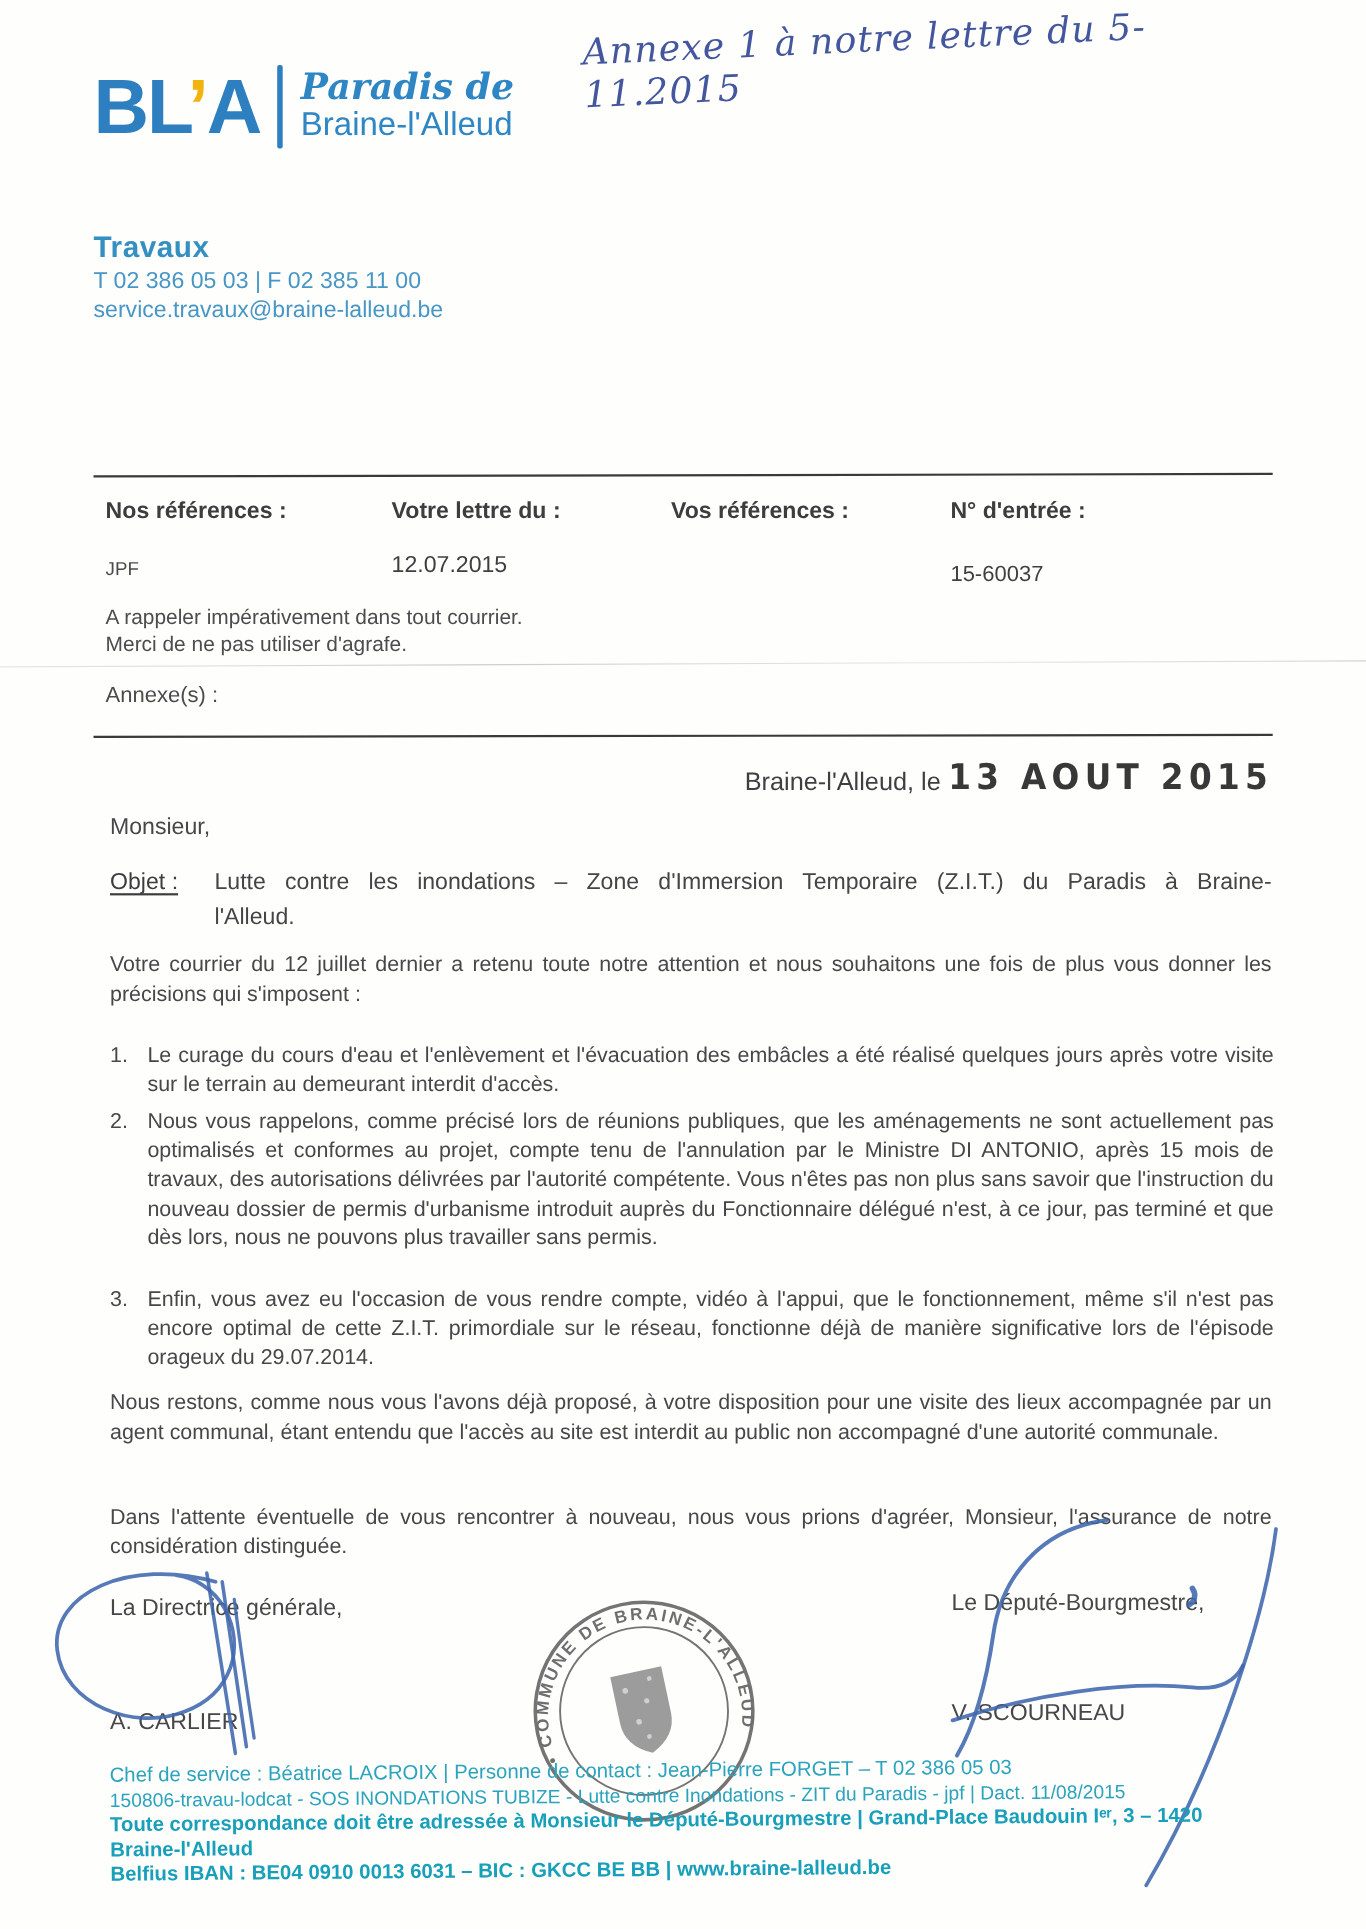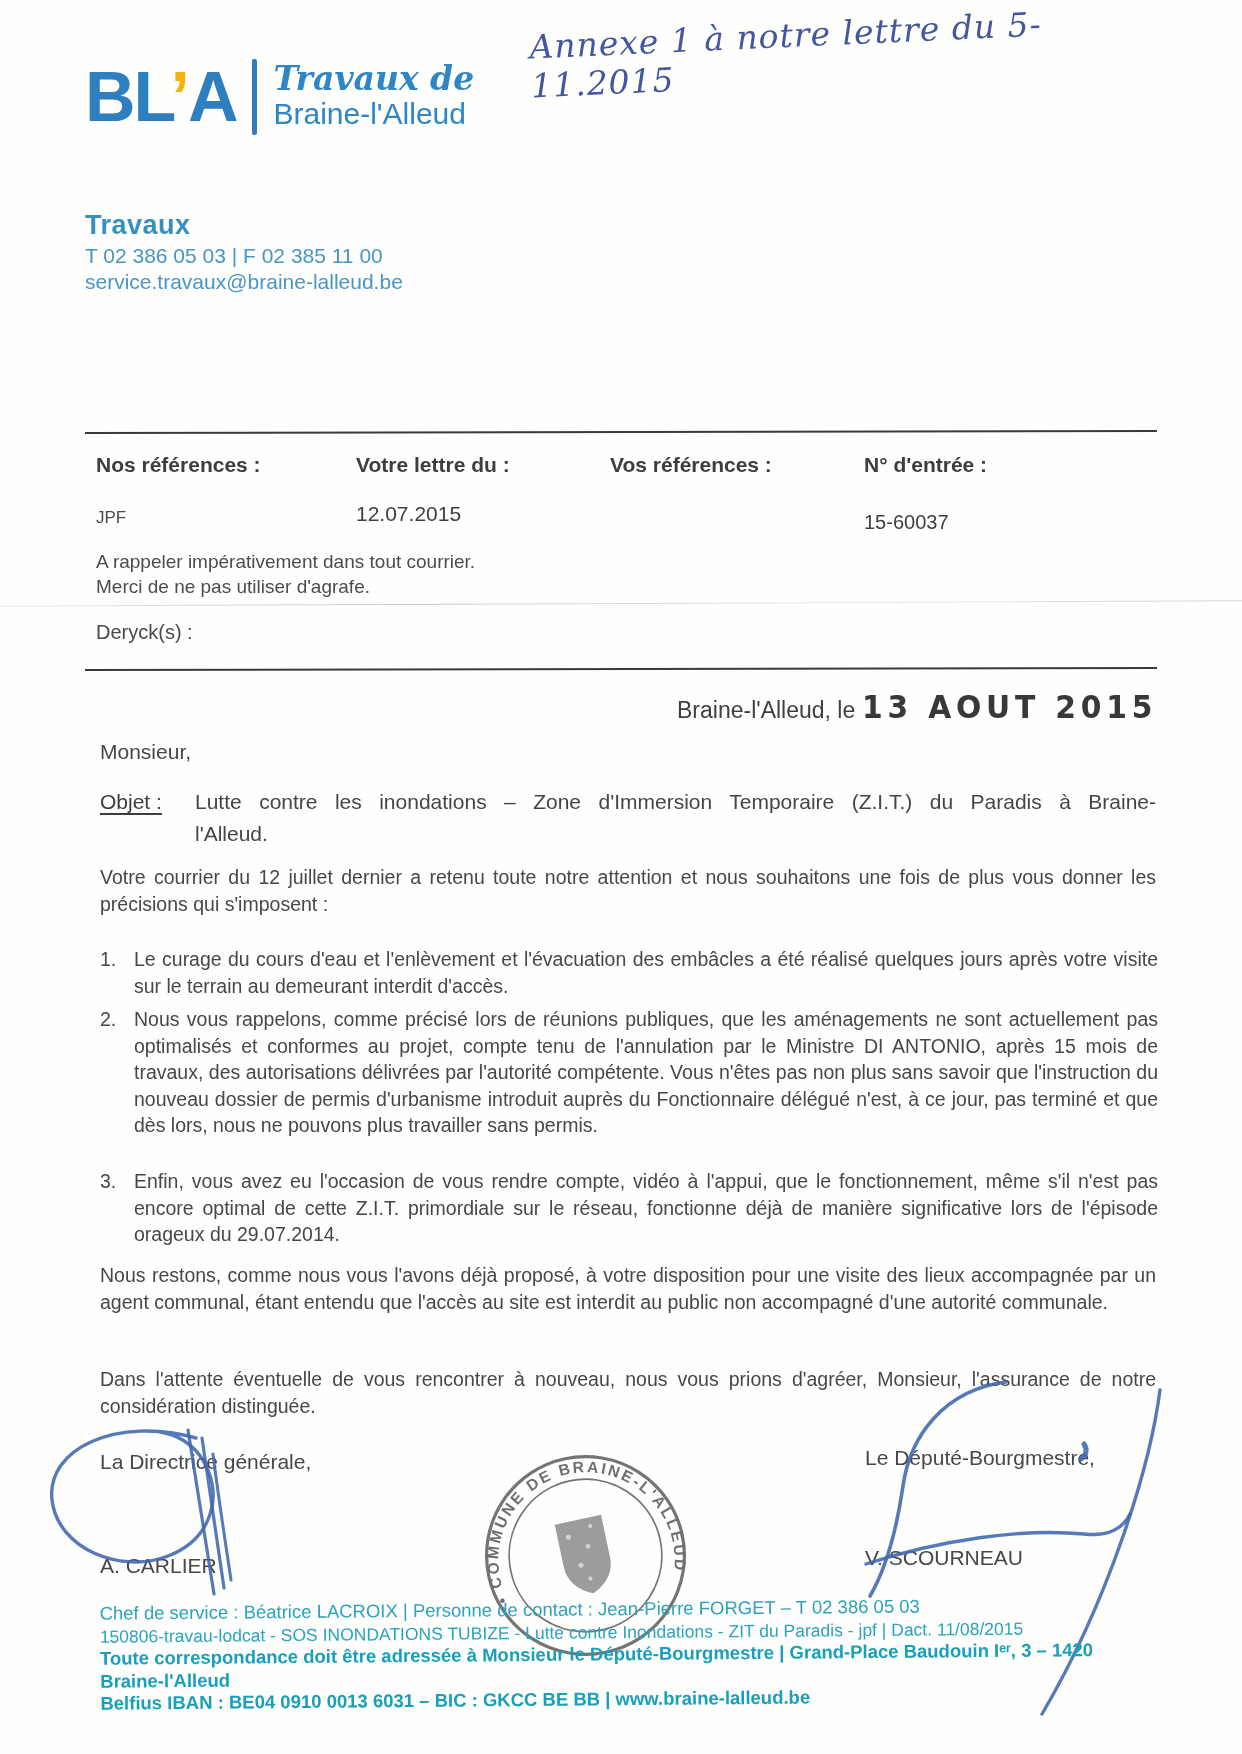--- a/index.html
+++ b/index.html
@@ -93,21 +93,21 @@
 <body>
 
 <div class="page">
 
   <div class="abs annotation">Annexe 1 à notre lettre du 5-11.2015</div>
 
   <div class="abs logo">
     <div class="logo-abbr"><span>BL</span><span class="logo-apos">’</span><span>A</span></div>
     <div class="logo-bar"></div>
     <div>
-      <div class="logo-script">Travaux de</div>
+      <div class="logo-script">Paradis de</div>
       <div class="logo-sub">Braine-l'Alleud</div>
     </div>
   </div>
 
   <div class="abs service">
     <div class="service-name">Travaux</div>
     <div class="service-phone">T  02 386 05 03  |  F 02 385 11 00</div>
     <div class="service-email">service.travaux@braine-lalleud.be</div>
   </div>
 
@@ -123,21 +123,21 @@
   <div class="abs ref-val" style="left:356px;top:502px;">12.07.2015</div>
   <div class="abs ref-val" style="left:610px;top:502px;"></div>
   <div class="abs ref-val" style="left:864px;top:499px;font-size:20px;margin-top:12px;">15-60037</div>
 
   <div class="abs note">
     <div>A rappeler impérativement dans tout courrier.</div>
     <div>Merci de ne pas utiliser d'agrafe.</div>
   </div>
 
   <div class="abs fold-line"></div>
-  <div class="abs annexes">Deryck(s) :</div>
+  <div class="abs annexes">Annexe(s) :</div>
   <div class="abs rule rule-2"></div>
 
   <div class="abs date-place">Braine-l'Alleud, le</div>
   <div class="abs date-stamp">13 AOUT 2015</div>
 
   <div class="abs salutation">Monsieur,</div>
 
   <div class="abs subject">
     <div class="subject-label">Objet :</div>
     <div class="subject-text">Lutte contre les inondations – Zone d'Immersion Temporaire (Z.I.T.) du Paradis à Braine-l'Alleud.</div>

